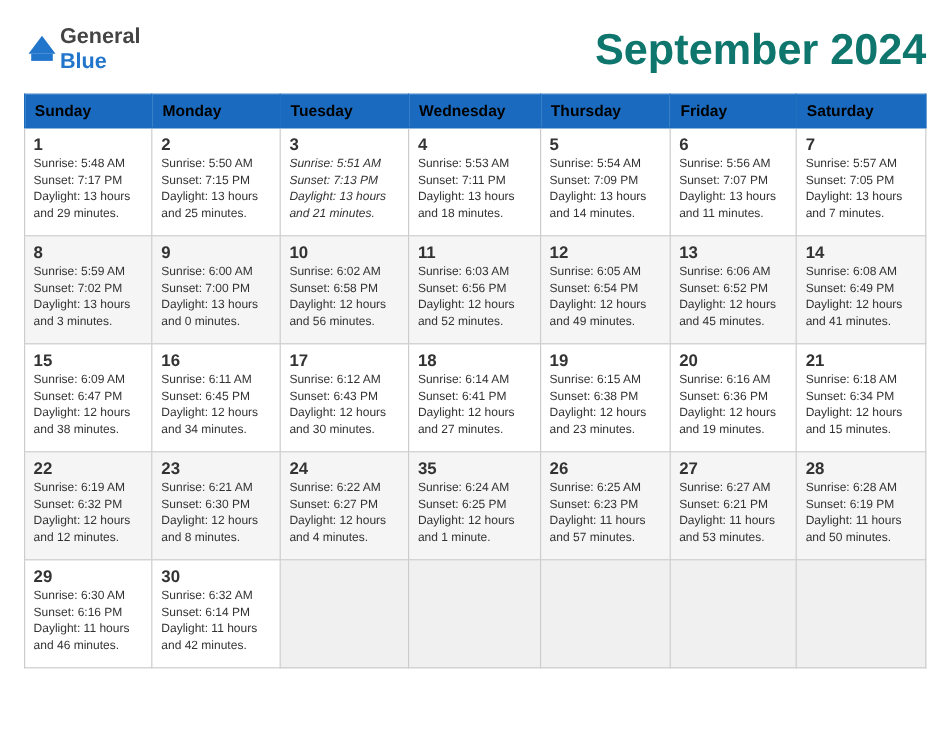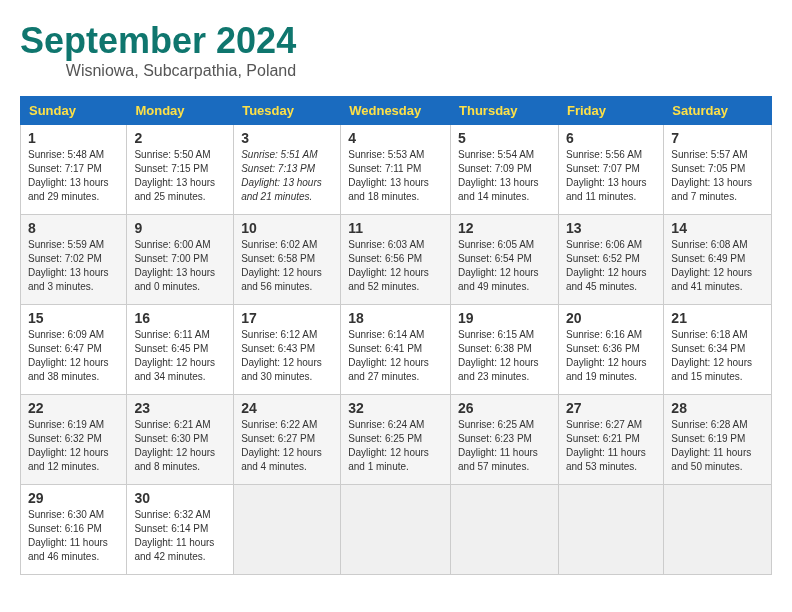--- a/index.html
+++ b/index.html
@@ -32,21 +32,21 @@
       font-size: 16px;
       color: #555;
     }
     .calendar-table {
       width: 100%;
       border-collapse: collapse;
       font-size: 11px;
     }
     .calendar-table th {
       background-color: #1a6bbf;
-      color: #fde047;
+      color: #000000;
       text-align: left;
       padding: 6px 8px;
       font-size: 13px;
       font-weight: bold;
       border: 1px solid #1a6bbf;
     }
     .calendar-table td {
       border: 1px solid #ccc;
       vertical-align: top;
       padding: 5px 7px;
@@ -89,23 +89,34 @@
     .logo-general-part {
       color: #444;
       font-weight: bold;
       font-size: 18px;
     }
   </style>
 </head>
 <body>
 
 <div class="header-section">
+  <div class="logo-wrapper">
+    <div class="logo-row">
+      <svg class="logo-icon" viewBox="0 0 40 40" width="40" height="40">
+        <polygon points="20,5 35,25 5,25" fill="#2176cc"></polygon>
+        <rect x="8" y="25" width="24" height="8" fill="#2176cc"></rect>
+      </svg>
+      <div>
+        <span class="logo-general-part">General</span><br>
+        <span class="logo-blue-part">Blue</span>
+      </div>
+    </div>
+  </div>
   <div class="title-section">
     <div class="month-title">September 2024</div>
-    <div class="location-subtitle">Wisniowa, Subcarpathia, Poland</div>
   </div>
 </div>
 
 <table class="calendar-table">
   <thead>
     <tr>
       <th>Sunday</th>
       <th>Monday</th>
       <th>Tuesday</th>
       <th>Wednesday</th>
@@ -284,21 +295,21 @@
 and 8 minutes.</div>
         </td>
         <td>
           <span class="day-number">24</span>
           <div class="day-info" style="white-space: pre-line;">Sunrise: 6:22 AM
 Sunset: 6:27 PM
 Daylight: 12 hours
 and 4 minutes.</div>
         </td>
         <td>
-          <span class="day-number">32</span>
+          <span class="day-number">35</span>
           <div class="day-info" style="white-space: pre-line;">Sunrise: 6:24 AM
 Sunset: 6:25 PM
 Daylight: 12 hours
 and 1 minute.</div>
         </td>
         <td>
           <span class="day-number">26</span>
           <div class="day-info" style="white-space: pre-line;">Sunrise: 6:25 AM
 Sunset: 6:23 PM
 Daylight: 11 hours

